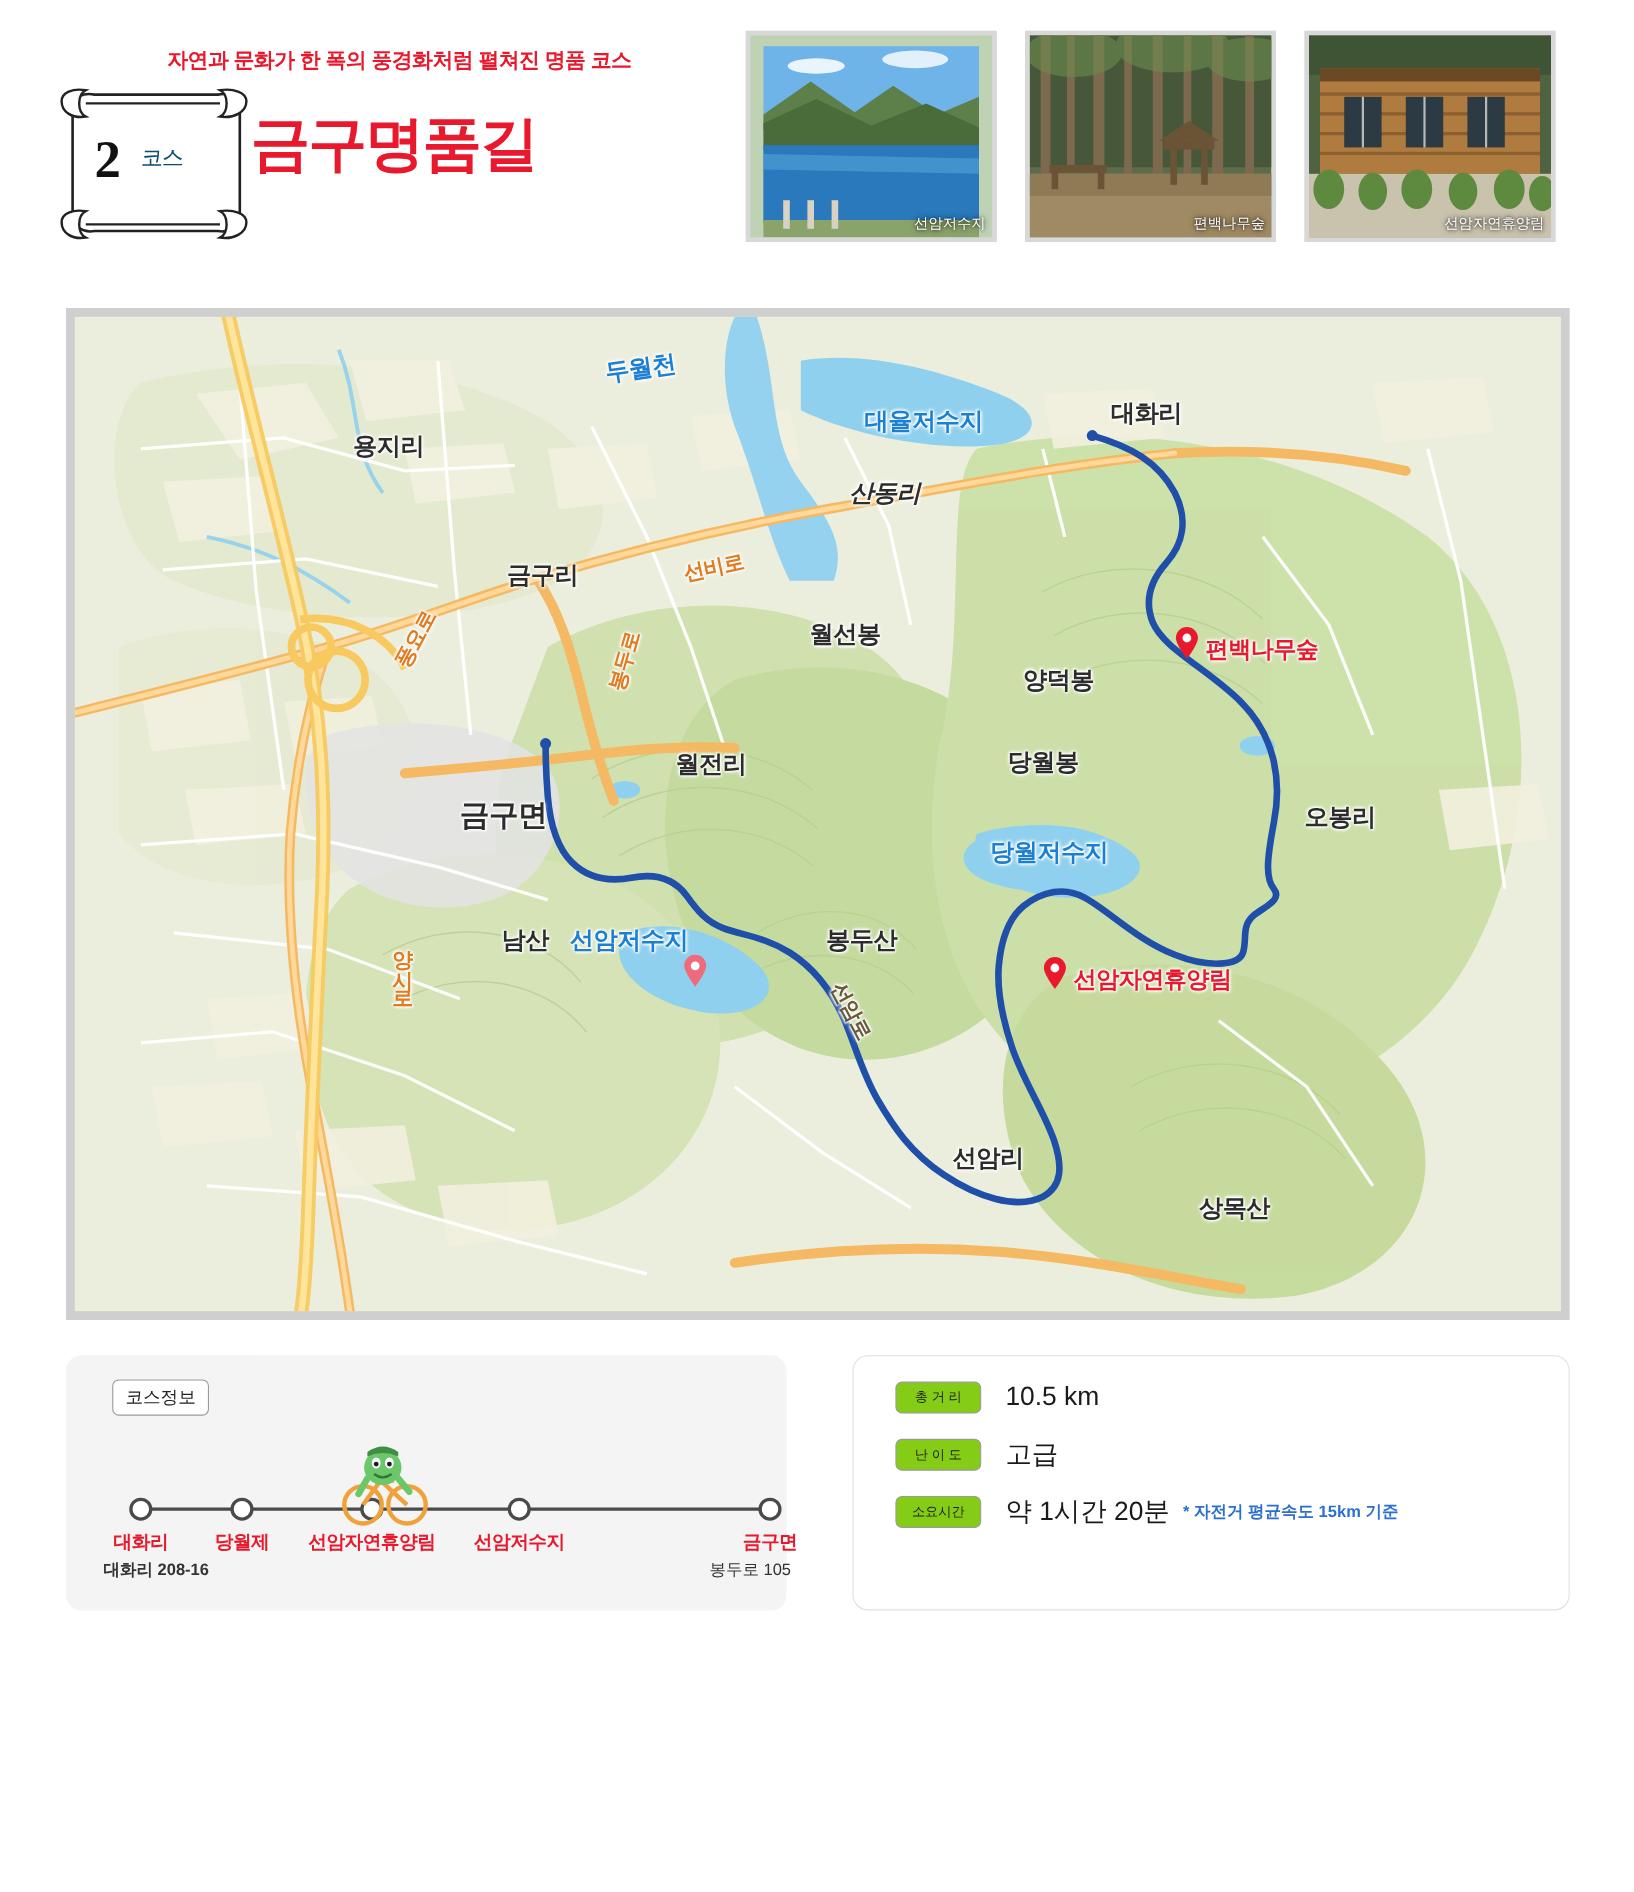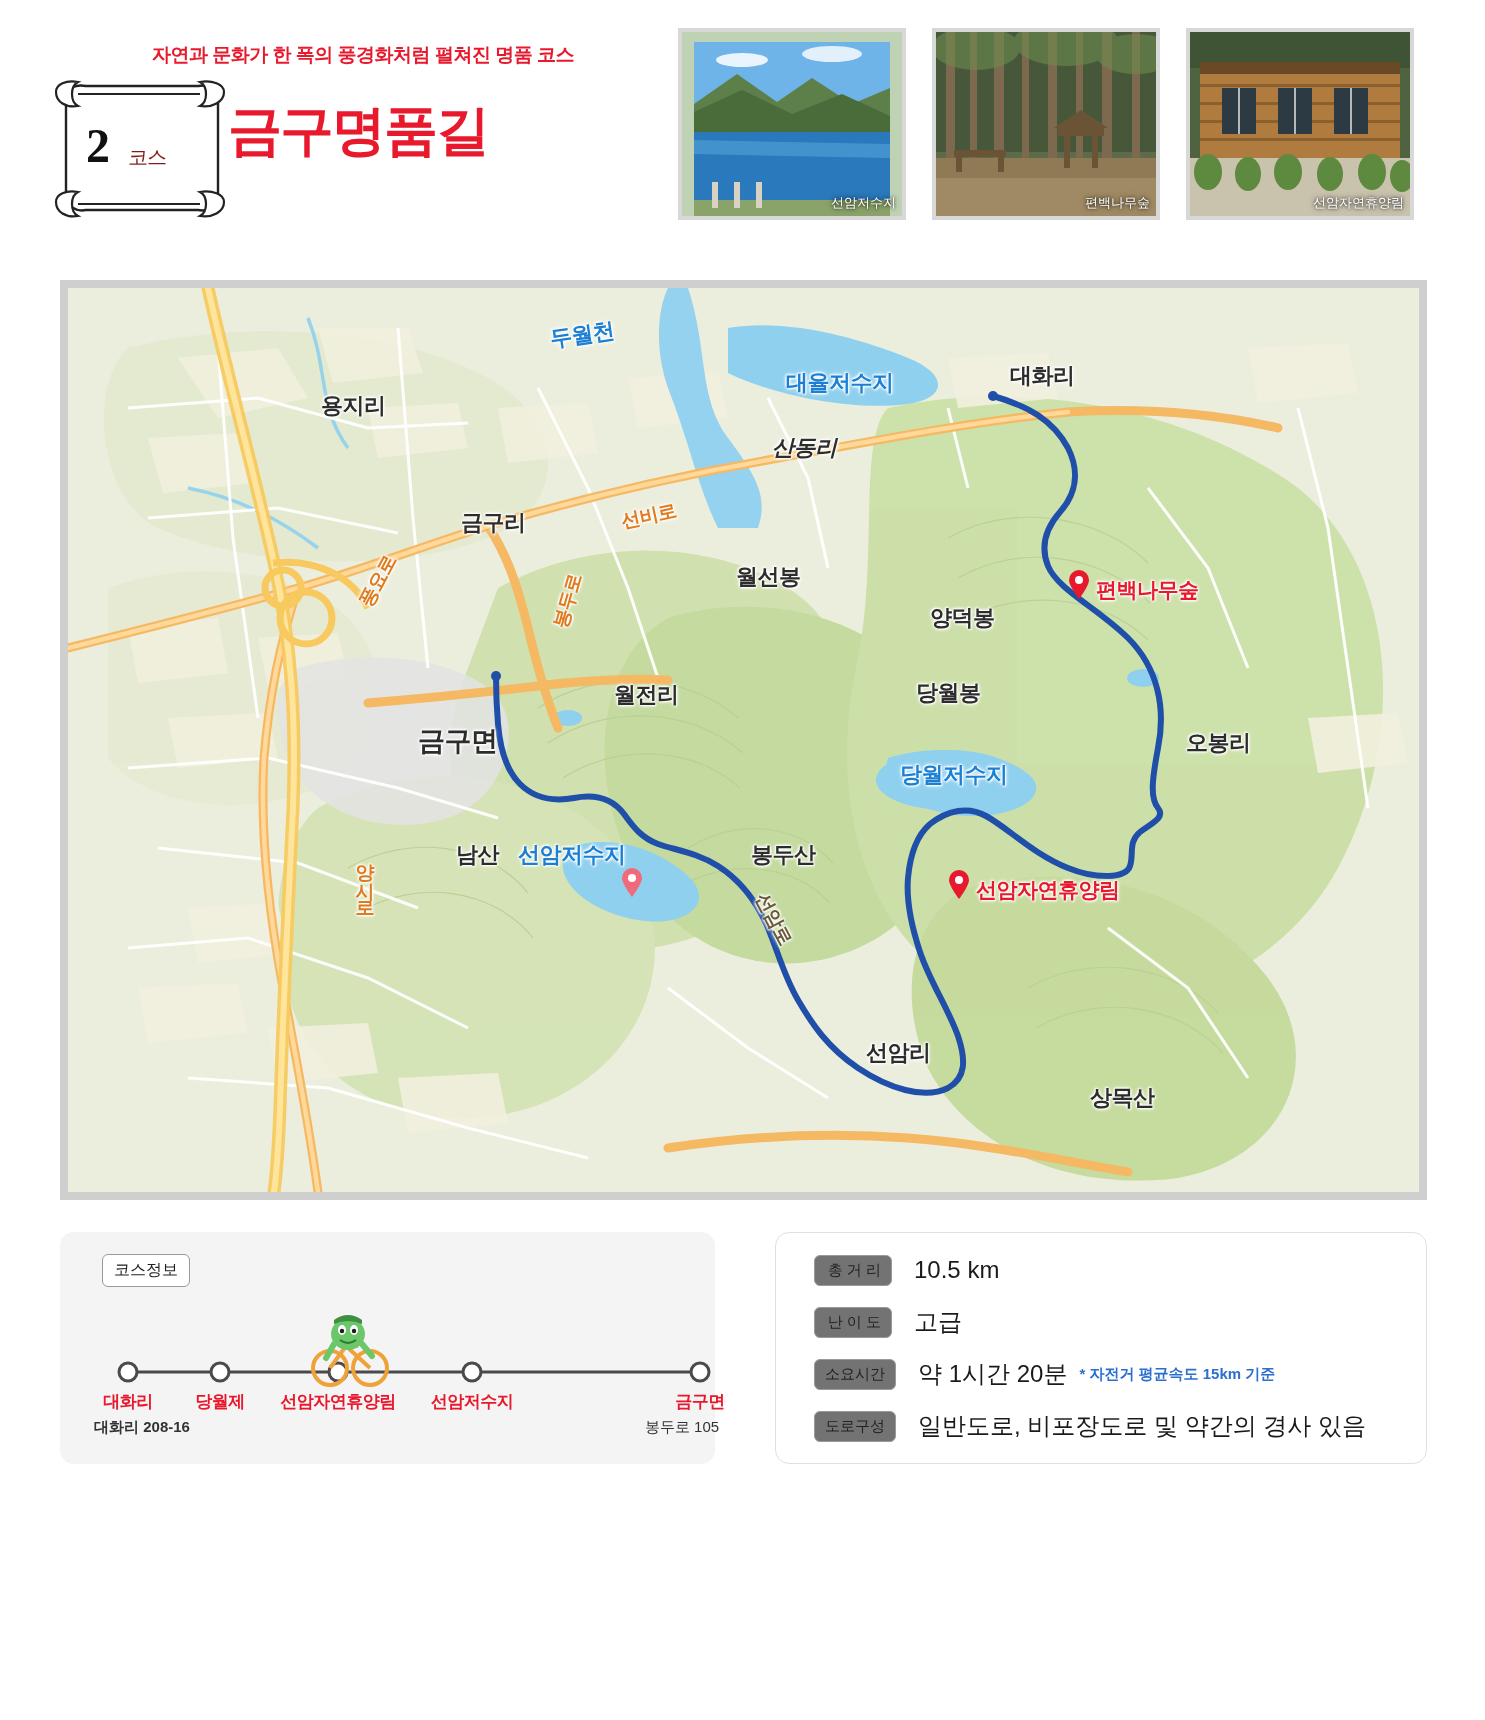--- a/index.html
+++ b/index.html
@@ -32,23 +32,23 @@
   #badge-number {
     position: absolute;
     left: 38px; top: 40px;
     font-size: 48px;
     font-weight: bold;
     color: #111;
     font-family: "Liberation Serif", serif;
   }
   #badge-label {
     position: absolute;
-    left: 80px; top: 66px;
+    left: 80px; top: 52px;
     font-size: 20px;
-    color: #7f1d1d;
+    color: #0c4a6e;
     letter-spacing: -1px;
   }
   #header-sub {
     position: absolute;
     left: 152px; top: 42px;
     font-size: 19px;
     font-weight: bold;
     color: #e8192c;
     letter-spacing: -0.5px;
     white-space: nowrap;
@@ -186,26 +186,26 @@
   .detail-row {
     position: absolute;
     left: 38px;
     height: 34px;
     display: flex;
     align-items: center;
   }
   .detail-chip {
     border: 1px solid #9a9a9a;
     border-radius: 6px;
-    background: #737373;
+    background: #84cc16;
     padding: 5px 10px;
-    font-size: 15px;
+    font-size: 12px;
     color: #222;
     min-width: 78px;
-    text-align: right;
+    text-align: center;
     white-space: nowrap;
   }
   .detail-value {
     margin-left: 22px;
     font-size: 24px;
     color: #1a1a1a;
     white-space: nowrap;
   }
   .detail-note {
     margin-left: 12px;
@@ -563,19 +563,15 @@
     </div>
     <div class="detail-row" style="top:72px;">
       <span class="detail-chip">난 이 도</span>
       <span class="detail-value">고급</span>
     </div>
     <div class="detail-row" style="top:124px;">
       <span class="detail-chip">소요시간</span>
       <span class="detail-value">약 1시간 20분</span>
       <span class="detail-note">* 자전거 평균속도 15km 기준</span>
     </div>
-    <div class="detail-row" style="top:176px;">
-      <span class="detail-chip">도로구성</span>
-      <span class="detail-value">일반도로, 비포장도로 및 약간의 경사 있음</span>
-    </div>
   </div>
 
 </div>
 
 </body></html>

